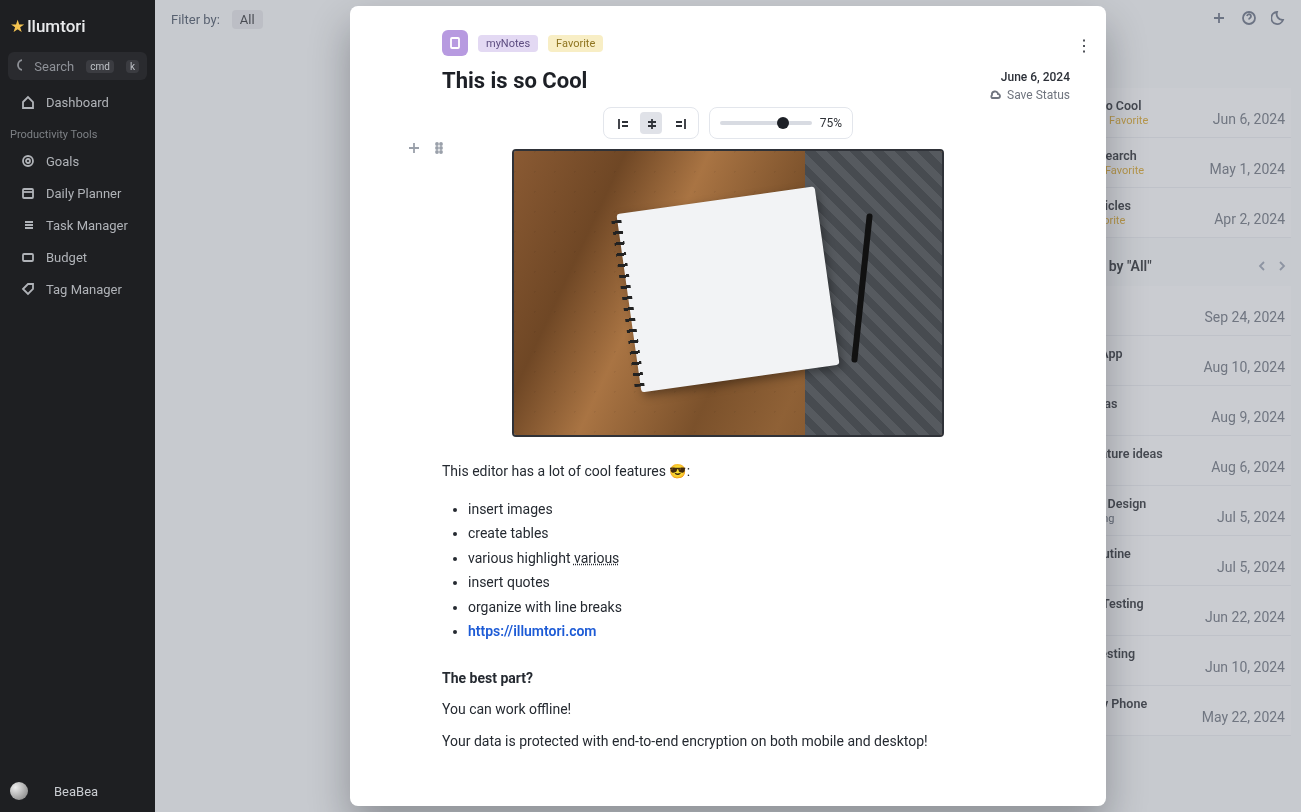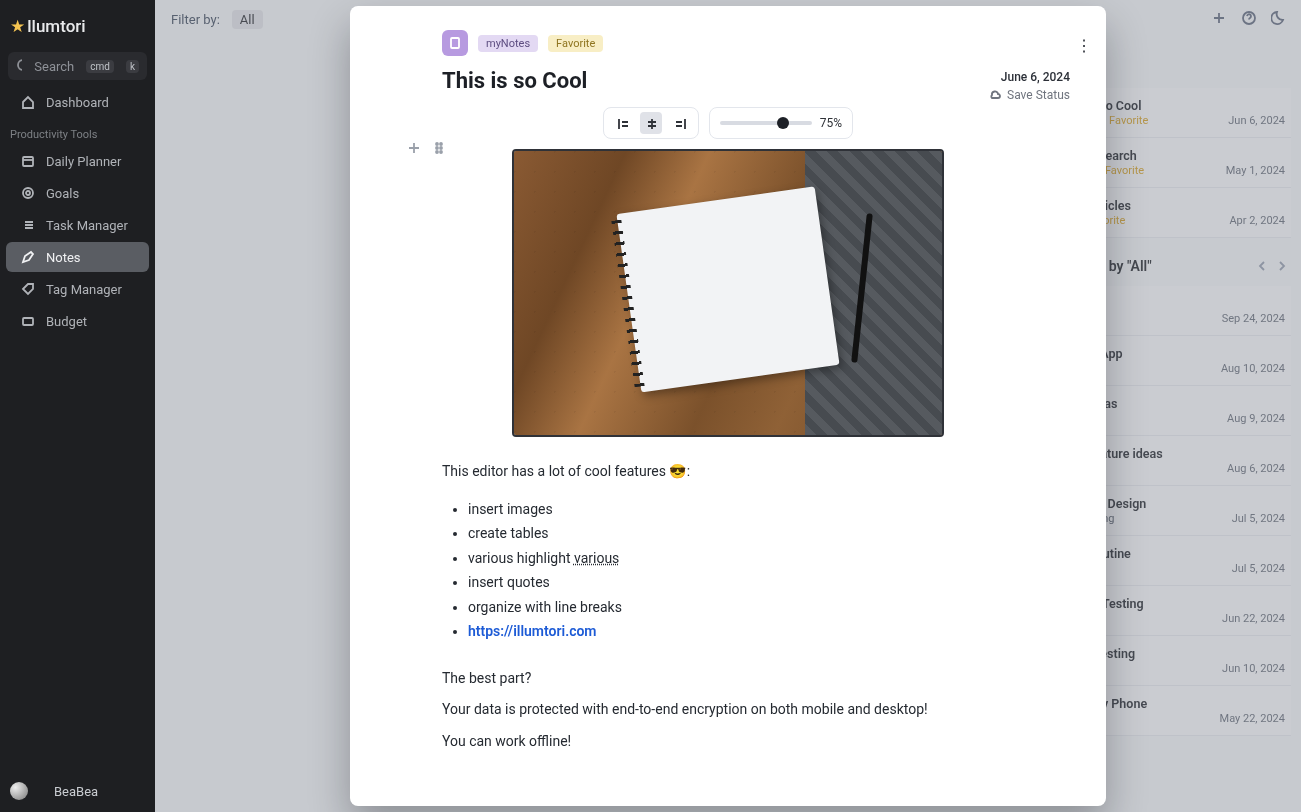--- a/index.html
+++ b/index.html
@@ -88,21 +88,21 @@
   background:#f6f8fa;
   border-bottom:1px solid #e5e8ee;
   padding:10px 6px;
 }
 .card-icon { width:26px; height:26px; border-radius:50%; display:flex; align-items:center; justify-content:center; flex-shrink:0; }
 .card-body { flex:1; min-width:0; }
 .card-title { font-size:12.5px; font-weight:600; color:#2c3038; }
 .card-tags { font-size:11px; display:flex; gap:6px; margin-top:1px;}
 .tag-gen { color:#5a6472; }
 .tag-fav { color:#d7a52e; }
-.card-date { font-size:11px; color:#6c7380; white-space:nowrap; align-self:flex-end;text-align:right; }
+.card-date { font-size:14px; color:#6c7380; white-space:nowrap; align-self:flex-end;text-align:right; }
 .showmore { text-align:center; font-size:12px; color:#98a2b3; padding:8px; }
 
 .overlay {
   position:absolute; left:155px; right:0; top:0; bottom:0;
   background: rgba(120,124,132,0.35);
   display:flex; justify-content:center;
 }
 .modal {
   width: 756px;
   background:#fff;
@@ -157,21 +157,21 @@
   background:#f2f3f5; border-radius:3px; box-shadow: 2px 4px 10px rgba(0,0,0,0.35);
 }
 .spiral { position:absolute; left:-6px; top:6px; bottom:6px; width:10px;
   background: repeating-linear-gradient(to bottom, #222 0 3px, transparent 3px 11px); }
 .pen { position:absolute; right:18%; top:22%; width:6px; height:150px; background:#111; transform:rotate(6deg); border-radius:3px; }
 
 .modal p { font-size:14px; color:#252a31; margin-top:24px; line-height:1.55; }
 .modal ul { margin-top:14px; padding-left:26px; font-size:14px; color:#252a31; line-height:1.75; }
 .modal ul li a { color:#1d5bd6; font-weight:600; text-decoration:none; }
 .underline-wave { text-decoration: underline dotted; }
-.best { font-weight:400; margin-top:22px; }
+.best { font-weight:700; margin-top:22px; }
 
 svg { width:16px; height:16px; fill:none; stroke:currentColor; stroke-width:1.8; }
 .icon-s { width:14px; height:14px; }
 </style>
 </head>
 <body>
 
 <nav class="sidebar">
   <div class="logo">
     <span class="logo-star">★</span>
@@ -192,55 +192,49 @@
     <svg>
         <path d="M3 8l5-5 5 5v6H3z"></path>
       </svg>
     <span>Dashboard</span>
   </div>
 
   <div class="section-label">Productivity Tools</div>
 
   <div class="nav-item">
     <svg>
+        <circle cx="8" cy="8" r="5"></circle>
+        <circle cx="8" cy="8" r="2"></circle>
+      </svg>
+    <span>Goals</span>
+  </div>
+  <div class="nav-item">
+    <svg>
         <rect x="3" y="4" width="10" height="9" rx="1"></rect>
         <path d="M3 7h10"></path>
       </svg>
     <span>Daily Planner</span>
   </div>
   <div class="nav-item">
     <svg>
-        <circle cx="8" cy="8" r="5"></circle>
-        <circle cx="8" cy="8" r="2"></circle>
-      </svg>
-    <span>Goals</span>
+        <path d="M5 5h8M5 8h8M5 11h8"></path>
+      </svg>
+    <span>Task Manager</span>
   </div>
   <div class="nav-item">
     <svg>
-        <path d="M5 5h8M5 8h8M5 11h8"></path>
-      </svg>
-    <span>Task Manager</span>
-  </div>
-  <div class="nav-item active">
-    <svg>
-        <path d="M3 13l2-6 6-4 2 2-4 6-6 2z"></path>
-      </svg>
-    <span>Notes</span>
+        <rect x="3" y="5" width="10" height="7" rx="1"></rect>
+      </svg>
+    <span>Budget</span>
   </div>
   <div class="nav-item">
     <svg>
         <path d="M3 8l5-5h5v5l-5 5z"></path>
       </svg>
     <span>Tag Manager</span>
-  </div>
-  <div class="nav-item">
-    <svg>
-        <rect x="3" y="5" width="10" height="7" rx="1"></rect>
-      </svg>
-    <span>Budget</span>
   </div>
 
   <div class="user-row">
     <span class="avatar"></span>
     <span>BeaBea</span>
   </div>
 </nav>
 
 <div class="main">
   <div class="topbar">
@@ -534,16 +528,16 @@
     <ul>
       <li>insert images</li>
       <li>create tables</li>
       <li><span>various highlight </span><span class="underline-wave">various</span></li>
       <li>insert quotes</li>
       <li>organize with line breaks</li>
       <li><a href="#">https://illumtori.com</a></li>
     </ul>
 
     <p class="best">The best part?</p>
+    <p style="margin-top:10px">You can work offline!</p>
     <p style="margin-top:10px">Your data is protected with end-to-end encryption on both mobile and desktop!</p>
-    <p style="margin-top:10px">You can work offline!</p>
   </div>
 </div>
 
 </body></html>

